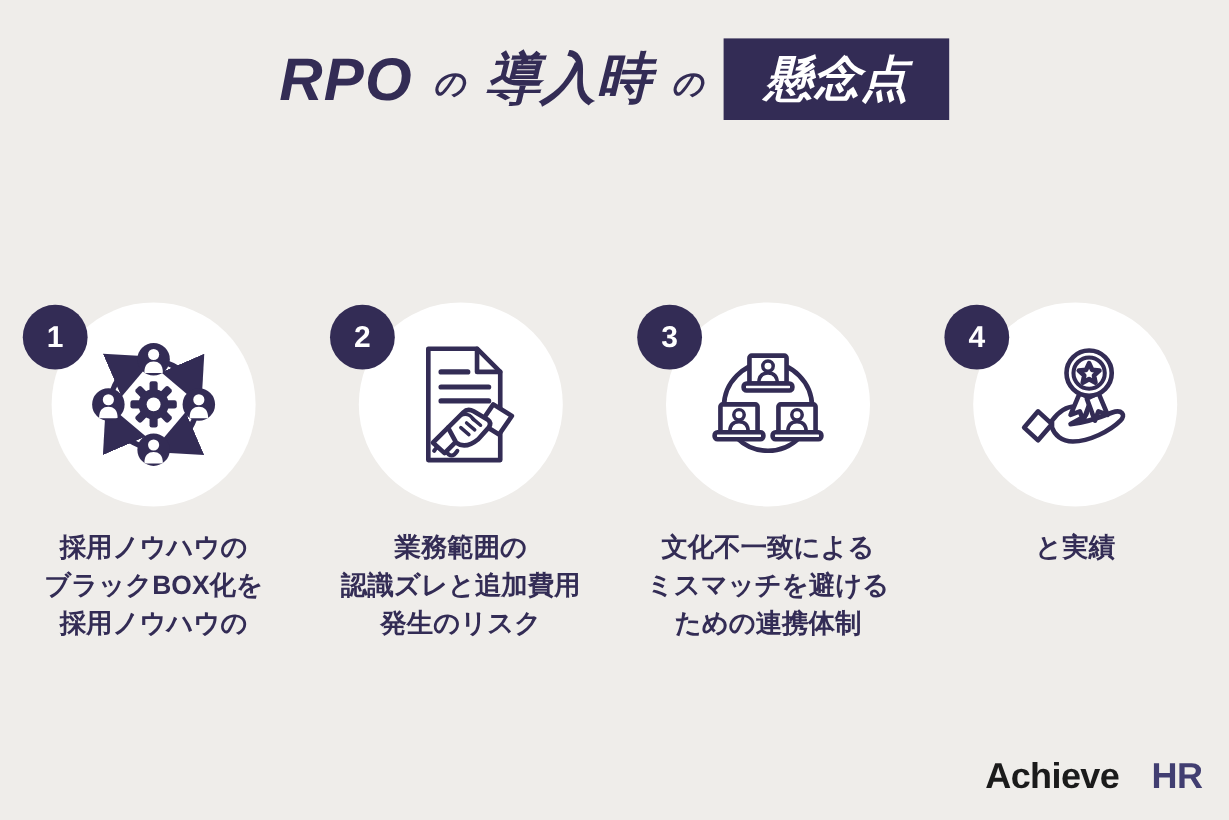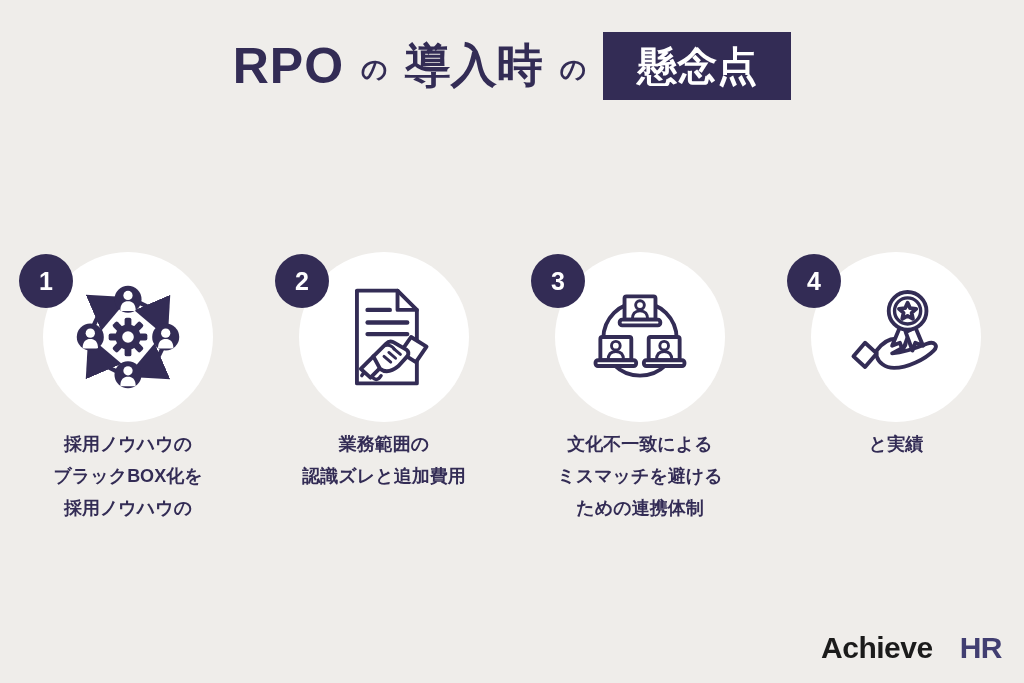--- a/index.html
+++ b/index.html
@@ -16,20 +16,21 @@
   .canvas{
     position:relative;
     width:1024px;height:683px;
     background:var(--bg);
   }
   
   .title-row{
     position:absolute;top:32px;left:0;width:100%;
     display:flex;justify-content:center;align-items:center;gap:17px;
     color:var(--navy);
+    font-style:italic;
   }
   .t-latin{font-size:50px;font-weight:800;letter-spacing:1px;}
   .t-particle{font-size:26px;font-weight:700;padding-top:6px;}
   .t-kanji{font-size:46px;font-weight:800;}
   .t-box{
     background:var(--navy);color:#fff;
     font-size:40px;font-weight:800;
     padding:12px 34px;line-height:1.1;
   }
   
@@ -49,24 +50,24 @@
   }
   .badge{
     position:absolute;top:2px;left:-24px;
     width:54px;height:54px;border-radius:50%;
     background:var(--navy);
     color:#fff;font-size:25px;font-weight:700;
     display:flex;align-items:center;justify-content:center;
   }
   .icon{width:116px;height:116px;display:block;}
   .caption{
-    margin-top:6px;
+    margin-top:18px;
     text-align:center;
     color:var(--navy);
-    font-size:18px;font-weight:700;line-height:32px;
+    font-size:22px;font-weight:700;line-height:32px;
     white-space:nowrap;
   }
   .caption-line:empty{display:none;}
   
   .fillnavy{fill:var(--navy);}
   .fillwhite{fill:#ffffff;}
   .outline{stroke:var(--navy);fill:#ffffff;stroke-width:4;stroke-linejoin:round;stroke-linecap:round;}
   .stroke-only{stroke:var(--navy);fill:none;stroke-linejoin:round;stroke-linecap:round;}
   
   .logo{
@@ -184,20 +185,21 @@
             <path class="stroke-only" stroke-width="3" d="M65,76 l7,6"></path>
             <path class="stroke-only" stroke-width="3" d="M70,72 l7,6"></path>
             <path class="stroke-only" stroke-width="3" d="M61,69 q6,-2 10,4"></path>
           </svg>
         </div>
         <div class="badge">2</div>
       </div>
       <div class="caption">
         <div class="caption-line">業務範囲の</div>
         <div class="caption-line">認識ズレと追加費用</div>
+        <div class="caption-line">発生のリスク</div>
       </div>
     </div>
 
     <div class="item">
       <div class="circle-wrap">
         <div class="icon-circle">
           <svg class="icon" viewBox="0 0 120 120">
             <circle class="stroke-only" stroke-width="4" cx="60" cy="62" r="38"></circle>
 
             <g transform="translate(60,32)">

